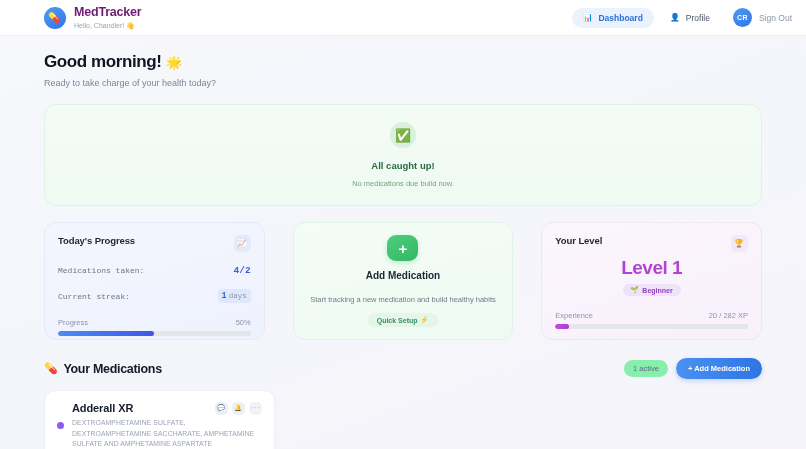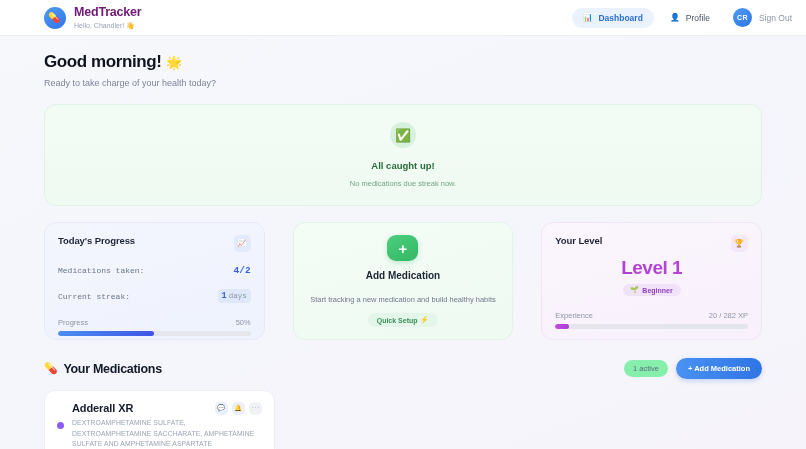--- a/index.html
+++ b/index.html
@@ -513,21 +513,21 @@
     <span>Good morning!</span>
     <span class="greet-emoji">🌟</span>
   </div>
   <div class="greeting-sub">Ready to take charge of your health today?</div>
 
   <div class="banner">
     <div class="banner-icon-wrap">
       <span class="banner-icon">✅</span>
     </div>
     <div class="banner-title">All caught up!</div>
-    <div class="banner-sub">No medications due streak now.</div>
+    <div class="banner-sub">No medications due build now.</div>
   </div>
 
   <div class="cards">
 
     <div class="card card-progress">
       <div class="card-head">
         <div class="card-title">Today's Progress</div>
         <div class="card-badge-ico ico-chart">📈</div>
       </div>
 

